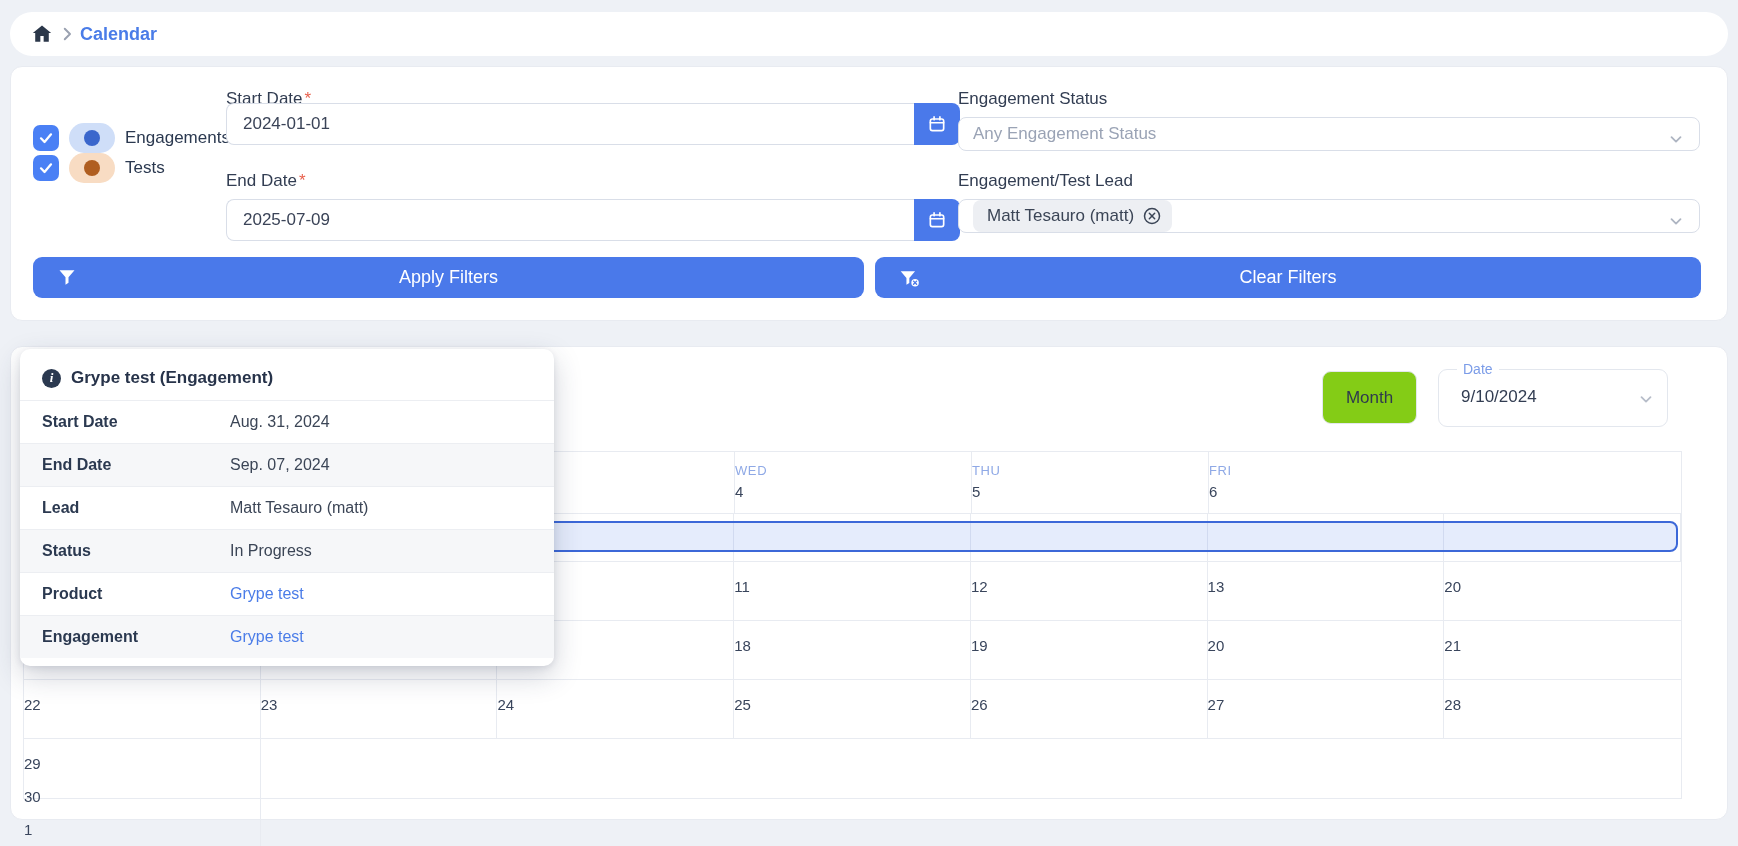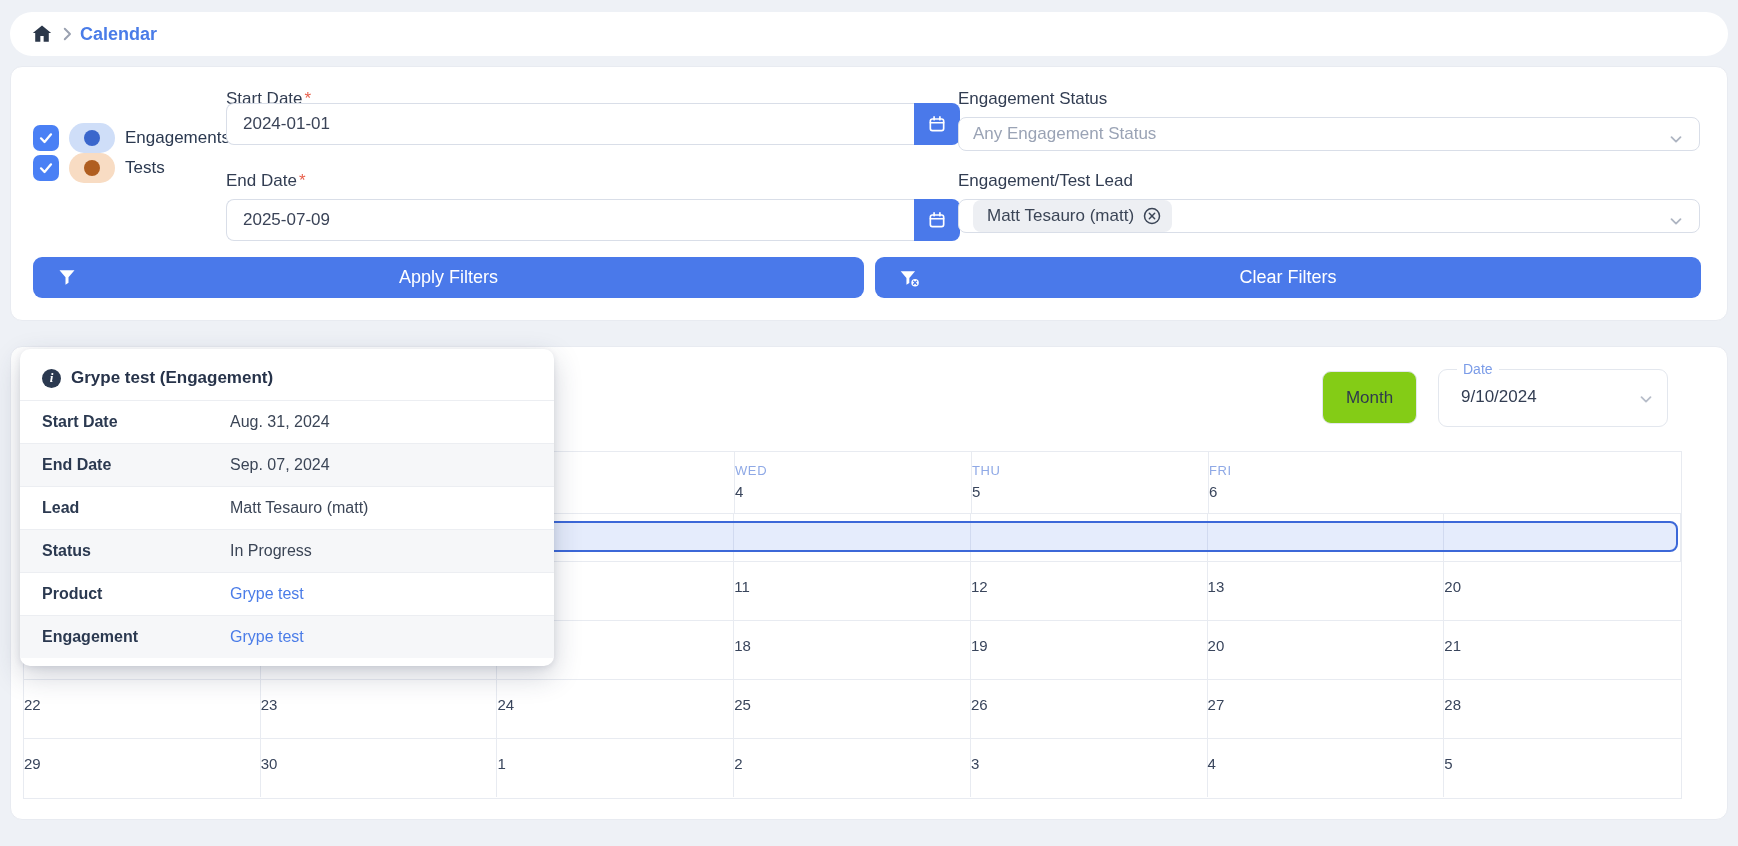--- a/index.html
+++ b/index.html
@@ -76,21 +76,21 @@
   .cal-cell { width:237px; border-right:1px solid #e8ebf1; text-align:left; }
   .cal-cell:last-child { border-right:none; }
   .hdr-row { height:62px; border-bottom:1px solid #e8ebf1; }
   .hdr-row .dayname { margin-top:11px; font-size:13px; letter-spacing:0.6px; color:#8fa9e6; }
   .hdr-row .daynum { margin-top:5px; font-size:15px; color:#39455c; }
   .event-strip { height:48px; border-bottom:1px solid #e8ebf1; position:relative; }
   .event-strip .cal-cell { height:47px; }
   .event-bar { position:absolute; left:2px; right:3px; top:7px; height:31px;
     background:rgba(74,121,234,0.14); border:2px solid #3c68d8; border-radius:8px; cursor:pointer; }
   .week-row { height:59px; border-bottom:1px solid #e8ebf1; }
-  .week-row:last-child { border-bottom:none; }
+  .week-row:last-child { border-bottom:none;flex-direction:column; }
   .week-row .cal-cell { height:58px; padding-top:16px; font-size:15px; color:#39455c; cursor:pointer; }
 
   
   .tooltip { position:absolute; left:20px; top:349px; width:534px; background:#fff; border-radius:10px;
     box-shadow:0 10px 28px rgba(40,50,80,0.22), 0 2px 6px rgba(40,50,80,0.10); z-index:10; padding-bottom:8px; }
   .tt-head { display:flex; align-items:center; gap:10px; padding:19px 22px 12px 22px; }
   .tt-info { width:19px; height:19px; border-radius:50%; background:#2b3950; color:#fff; font-size:13px;
     font-weight:bold; display:flex; align-items:center; justify-content:center;
     font-family:"Liberation Serif","DejaVu Serif",serif; font-style:italic; }
   .tt-title { font-size:17px; font-weight:bold; color:#27334a; }

